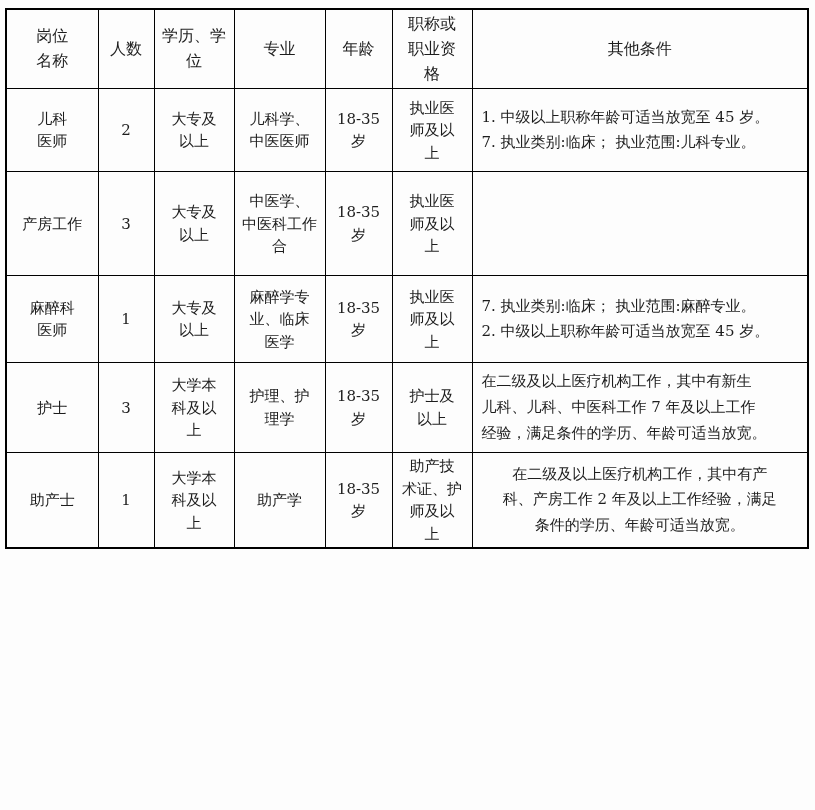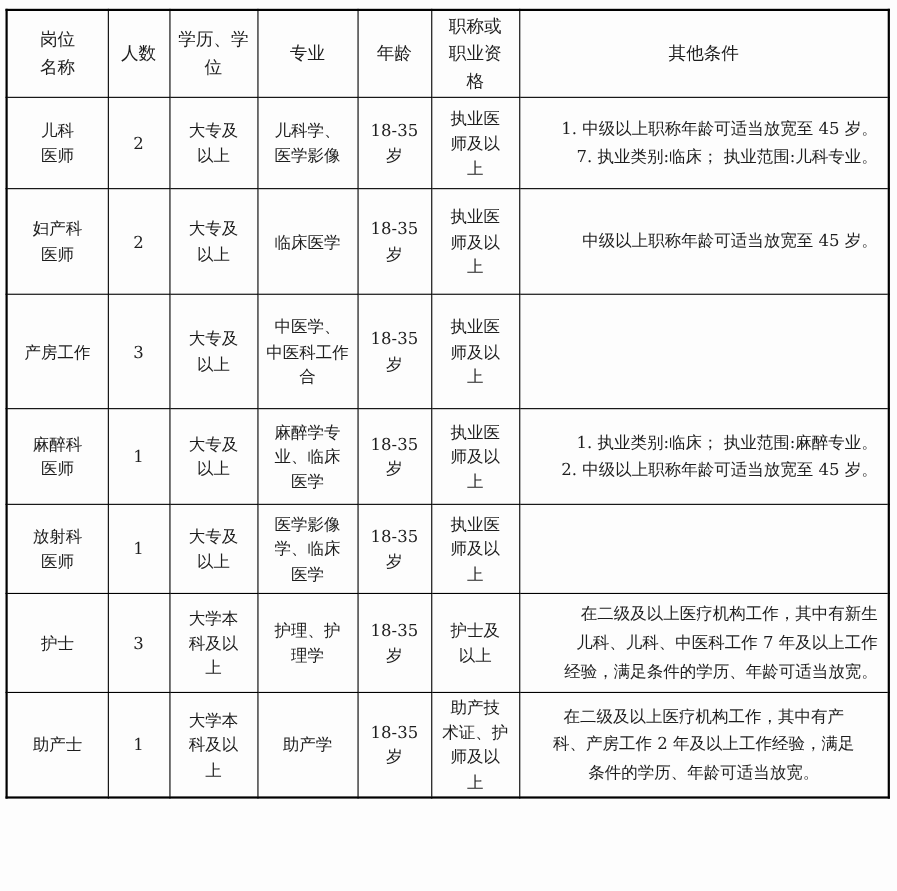--- a/index.html
+++ b/index.html
@@ -31,21 +31,21 @@
     white-space: pre-line;
     padding: 2px 3px;
     overflow: hidden;
     word-break: break-all;
   }
   th {
     font-size: 16px;
     line-height: 1.55;
   }
   td.other {
-    text-align: right;
+    text-align: left;
     padding: 2px 9px;
     line-height: 1.72;
   }
   td.other.center {
     text-align: center;
   }
   td.other .cond-line {
     white-space: pre-line;
   }
 </style>
@@ -79,41 +79,27 @@
       </tr>
     </thead>
     <tbody>
       <tr style="height:83px">
         <td>儿科
 医师</td>
         <td>2</td>
         <td>大专及
 以上</td>
         <td>儿科学、
-医学影像</td>
+中医医师</td>
         <td>18-35
 岁</td>
         <td>执业医
 师及以
 上</td>
         <td class="other"><div class="cond-line">1. 中级以上职称年龄可适当放宽至 45 岁。</div><div class="cond-line">7. 执业类别:临床； 执业范围:儿科专业。</div></td>
-      </tr>
-      <tr style="height:96px">
-        <td>妇产科
-医师</td>
-        <td>2</td>
-        <td>大专及
-以上</td>
-        <td>临床医学</td>
-        <td>18-35
-岁</td>
-        <td>执业医
-师及以
-上</td>
-        <td class="other">中级以上职称年龄可适当放宽至 45 岁。</td>
       </tr>
       <tr style="height:104px">
         <td>产房工作</td>
         <td>3</td>
         <td>大专及
 以上</td>
         <td>中医学、
 中医科工作
 合</td>
         <td>18-35
@@ -130,37 +116,21 @@
         <td>大专及
 以上</td>
         <td>麻醉学专
 业、临床
 医学</td>
         <td>18-35
 岁</td>
         <td>执业医
 师及以
 上</td>
-        <td class="other"><div class="cond-line">1. 执业类别:临床； 执业范围:麻醉专业。</div><div class="cond-line">2. 中级以上职称年龄可适当放宽至 45 岁。</div></td>
-      </tr>
-      <tr style="height:81px">
-        <td>放射科
-医师</td>
-        <td>1</td>
-        <td>大专及
-以上</td>
-        <td>医学影像
-学、临床
-医学</td>
-        <td>18-35
-岁</td>
-        <td>执业医
-师及以
-上</td>
-        <td class="other"></td>
+        <td class="other"><div class="cond-line">7. 执业类别:临床； 执业范围:麻醉专业。</div><div class="cond-line">2. 中级以上职称年龄可适当放宽至 45 岁。</div></td>
       </tr>
       <tr style="height:90px">
         <td>护士</td>
         <td>3</td>
         <td>大学本
 科及以
 上</td>
         <td>护理、护
 理学</td>
         <td>18-35

